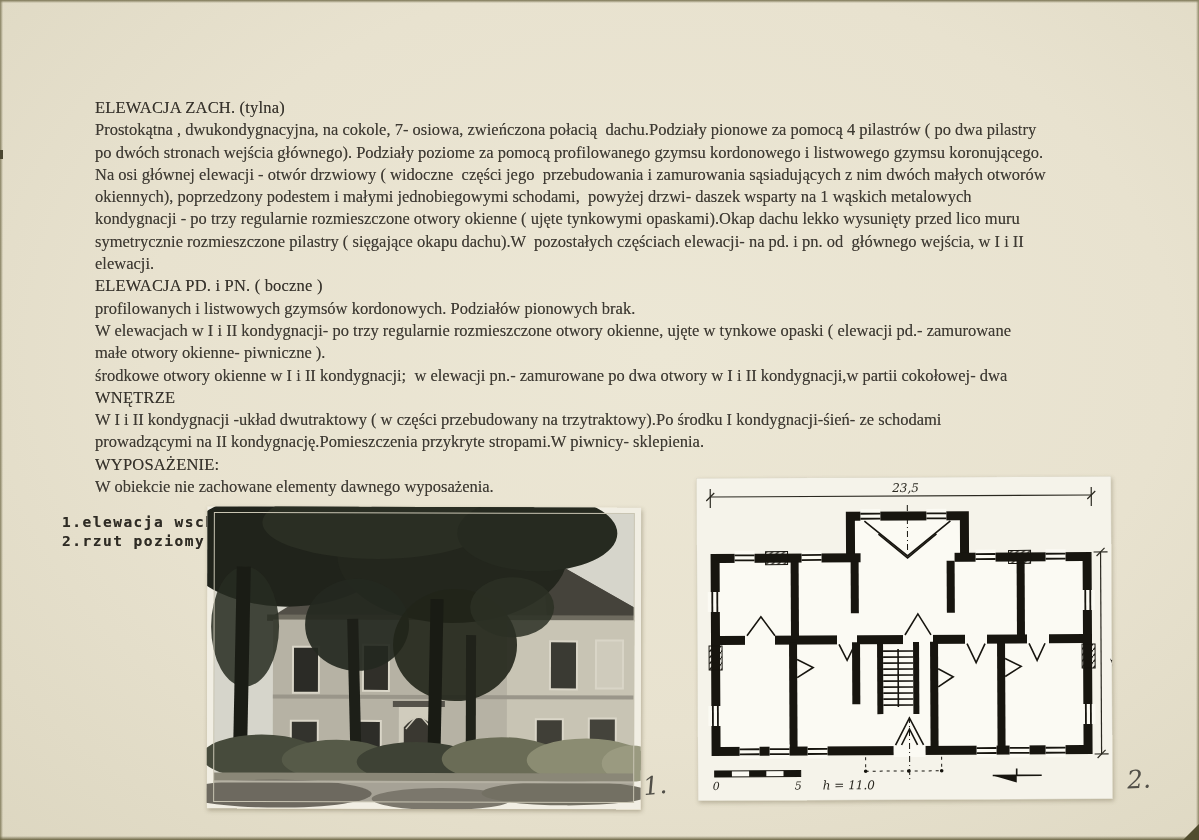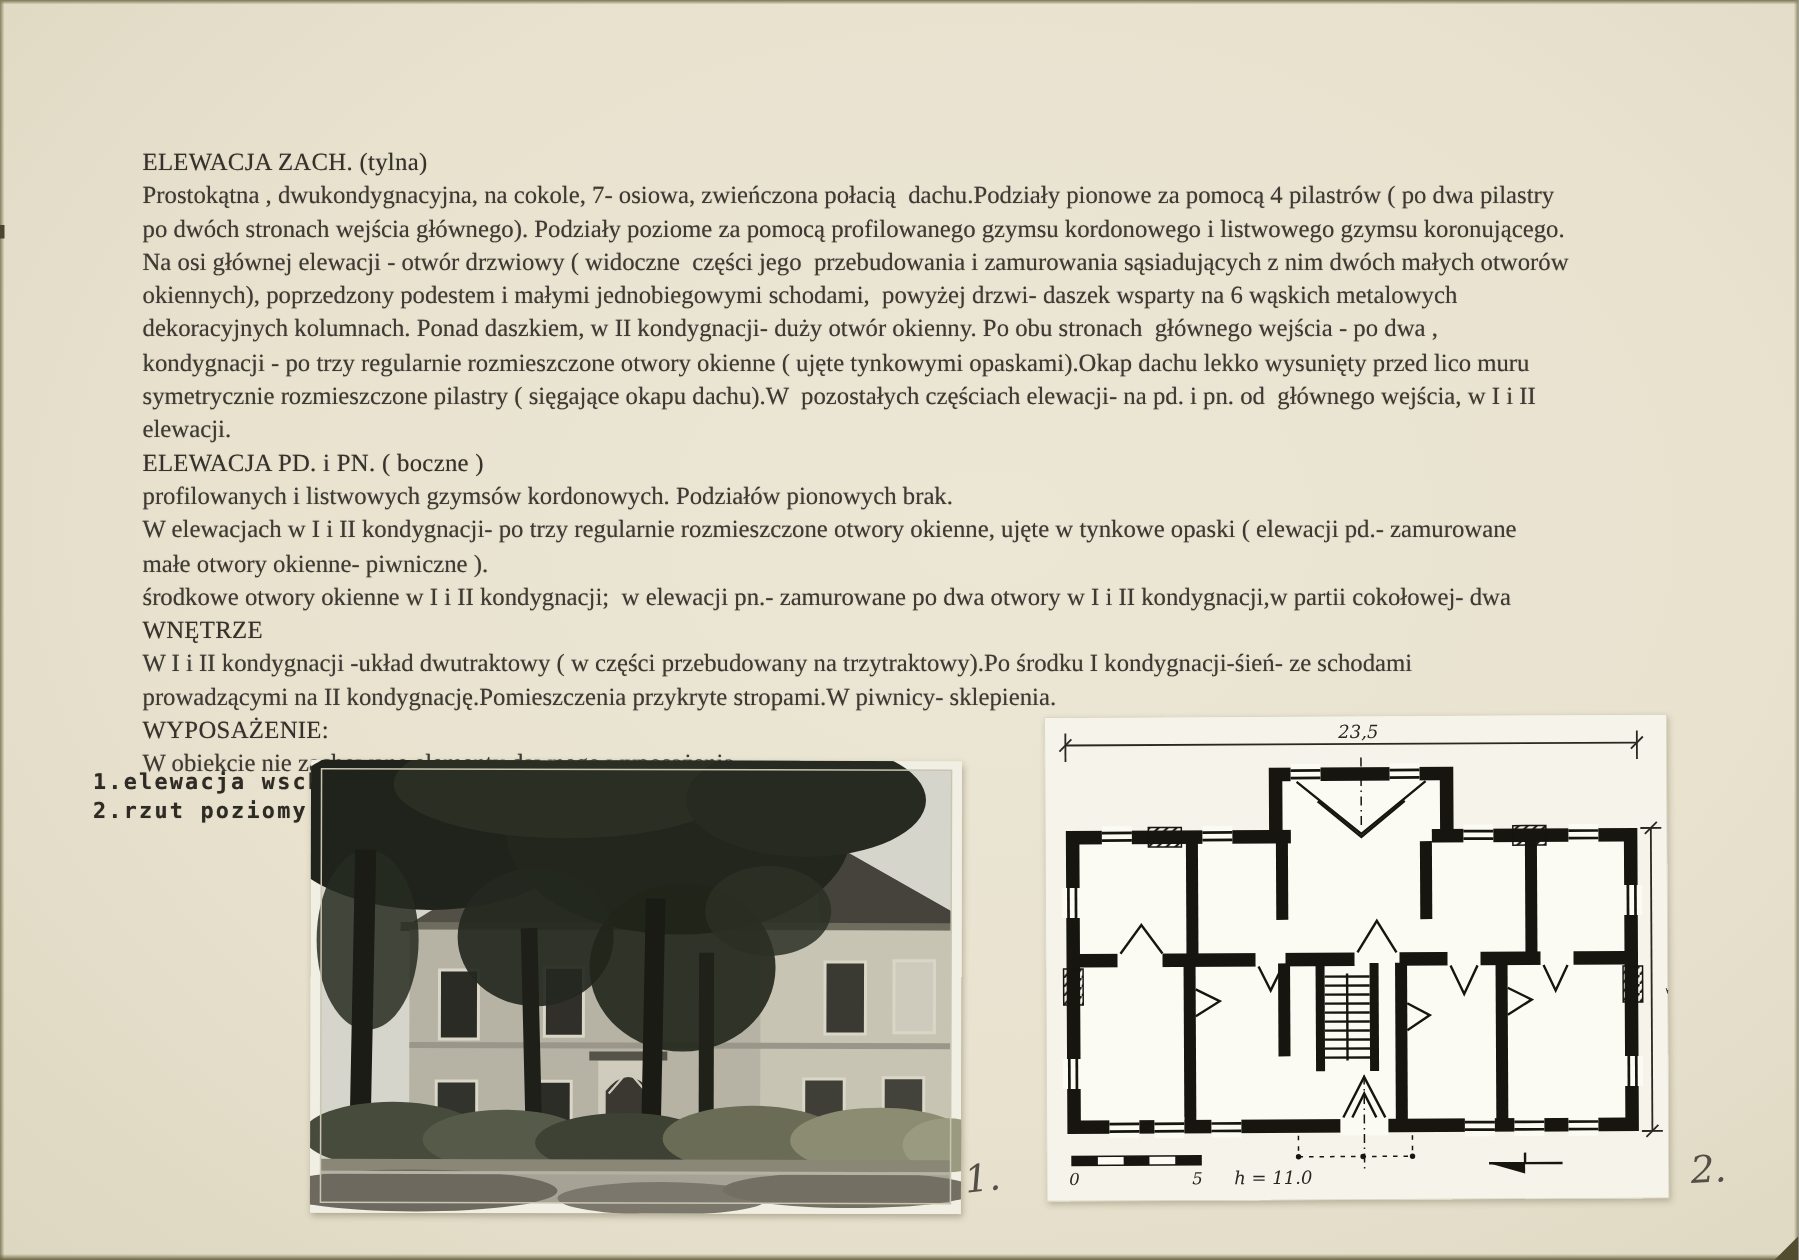--- a/index.html
+++ b/index.html
@@ -59,22 +59,21 @@
   <div class="edge edge-right"></div>
   <div class="edge edge-bottom"></div>
   <div class="corner-br"></div>
   <div class="speck"></div>
 
   <div class="textcol">
     <div class="h-line">ELEWACJA ZACH. (tylna)</div>
     <div class="b-line">Prostokątna , dwukondygnacyjna, na cokole, 7- osiowa, zwieńczona połacią  dachu.Podziały pionowe za pomocą 4 pilastrów ( po dwa pilastry</div>
     <div class="b-line">po dwóch stronach wejścia głównego). Podziały poziome za pomocą profilowanego gzymsu kordonowego i listwowego gzymsu koronującego.</div>
     <div class="b-line">Na osi głównej elewacji - otwór drzwiowy ( widoczne  części jego  przebudowania i zamurowania sąsiadujących z nim dwóch małych otworów</div>
-    <div class="b-line">okiennych), poprzedzony podestem i małymi jednobiegowymi schodami,  powyżej drzwi- daszek wsparty na 6 wąskich metalowych</div>
-    <div class="b-line">dekoracyjnych kolumnach. Ponad daszkiem, w II kondygnacji- duży otwór okienny. Po obu stronach  głównego wejścia - po dwa ,</div>
+    <div class="b-line">okiennych), poprzedzony podestem i małymi jednobiegowymi schodami,  powyżej drzwi- daszek wsparty na 1 wąskich metalowych</div>
     <div class="b-line">kondygnacji - po trzy regularnie rozmieszczone otwory okienne ( ujęte tynkowymi opaskami).Okap dachu lekko wysunięty przed lico muru</div>
     <div class="b-line">symetrycznie rozmieszczone pilastry ( sięgające okapu dachu).W  pozostałych częściach elewacji- na pd. i pn. od  głównego wejścia, w I i II</div>
     <div class="b-line">elewacji.</div>
     <div class="h-line">ELEWACJA PD. i PN. ( boczne )</div>
     <div class="b-line">profilowanych i listwowych gzymsów kordonowych. Podziałów pionowych brak.</div>
     <div class="b-line">W elewacjach w I i II kondygnacji- po trzy regularnie rozmieszczone otwory okienne, ujęte w tynkowe opaski ( elewacji pd.- zamurowane</div>
     <div class="b-line">małe otwory okienne- piwniczne ).</div>
     <div class="b-line">środkowe otwory okienne w I i II kondygnacji;  w elewacji pn.- zamurowane po dwa otwory w I i II kondygnacji,w partii cokołowej- dwa</div>
     <div class="h-line">WNĘTRZE</div>
     <div class="b-line">W I i II kondygnacji -układ dwutraktowy ( w części przebudowany na trzytraktowy).Po środku I kondygnacji-śień- ze schodami</div>

